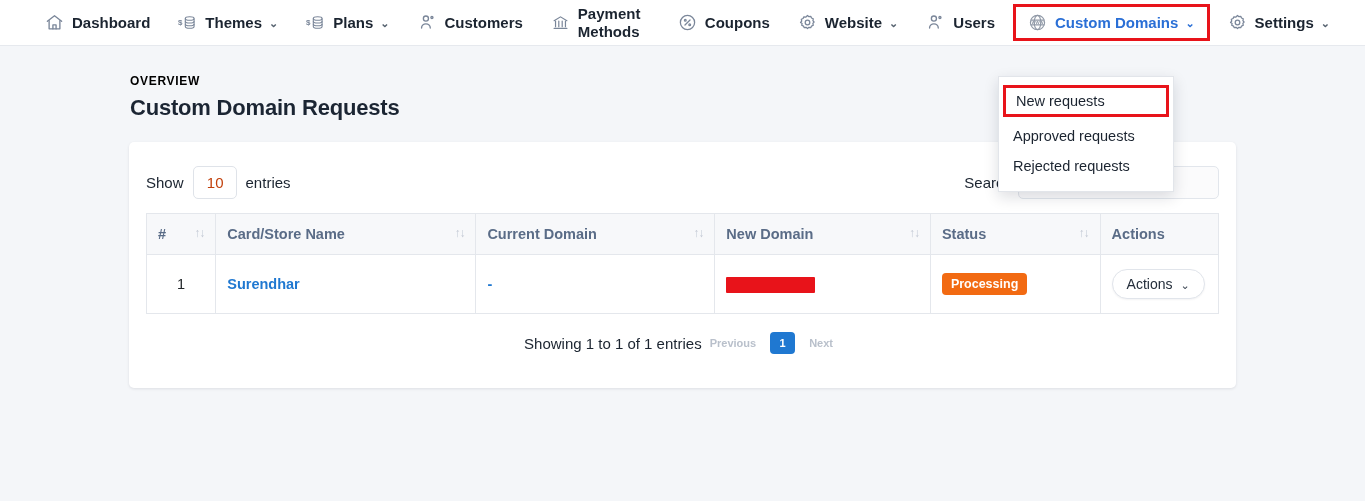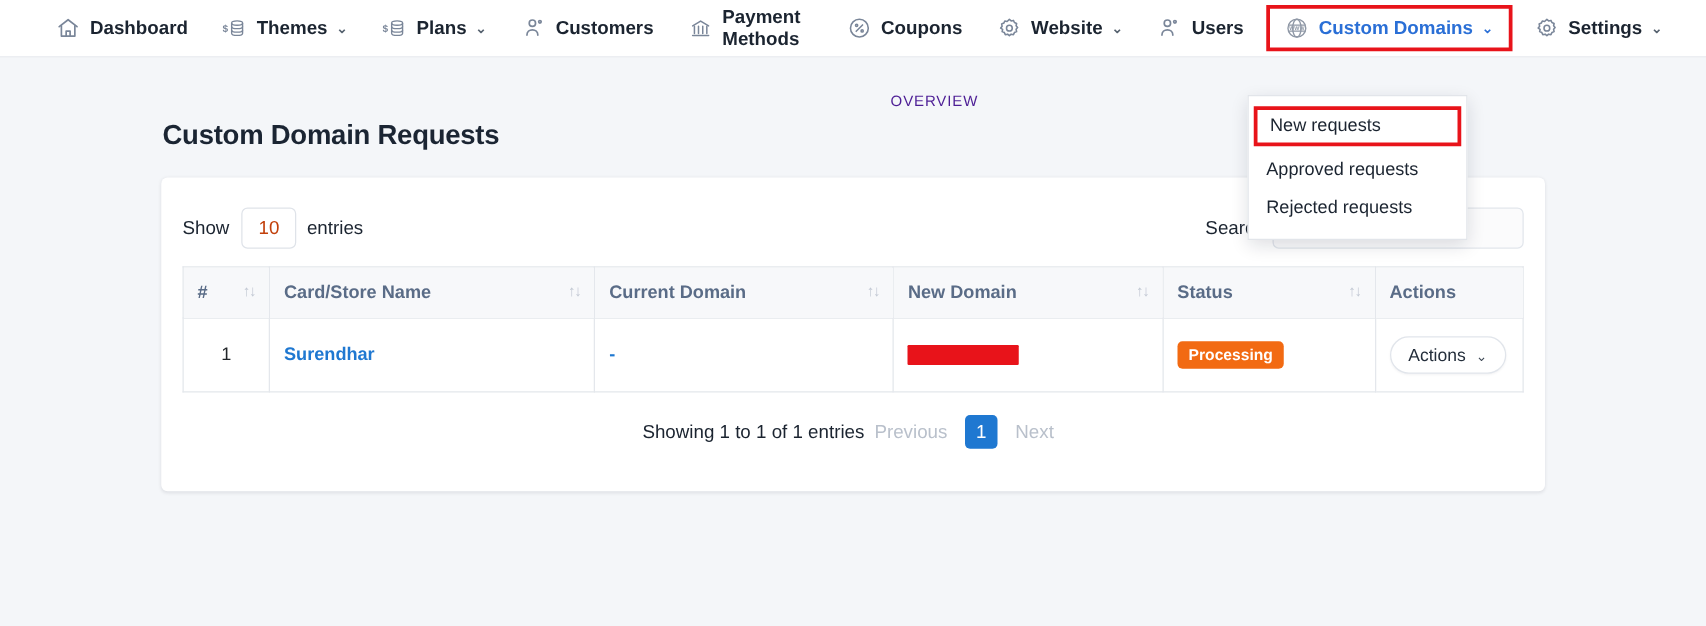--- a/index.html
+++ b/index.html
@@ -91,25 +91,24 @@
     border:3px solid #e8131a;
     margin:2px 4px 4px 4px;
     padding:5px 10px;
   }
 
   
   .content { padding:0 0 0 0; }
   .page-head { padding:28px 0 0 130px; }
   .eyebrow {
     font-size:12px;
-    font-weight:400;
+    font-weight:700;
     letter-spacing:.7px;
-    color:#4c1d95;
+    color:#000000;
     text-transform:uppercase;
-    text-align:center;
   }
   .page-title {
     font-size:22px;
     font-weight:700;
     color:#1b2533;
     margin-top:7px;
     letter-spacing:-.2px;
   }
 
   .card {
@@ -242,22 +241,22 @@
 
   .table-foot {
     display:flex;
     align-items:center;
     justify-content:center;
     padding:18px 0 4px 0;
   }
   .foot-info { font-size:15px; color:#1b2430; }
   .pager { display:flex; align-items:center; gap:6px; }
   .pg {
-    font-size:15px;
-    font-weight:400;
+    font-size:11px;
+    font-weight:700;
     padding:4px 8px;
     color:#b9c0cb;
     cursor:pointer;
     border-radius:4px;
   }
   .pg.num {
     background:#1f78d1;
     color:#ffffff;
     min-width:25px;
     text-align:center;

